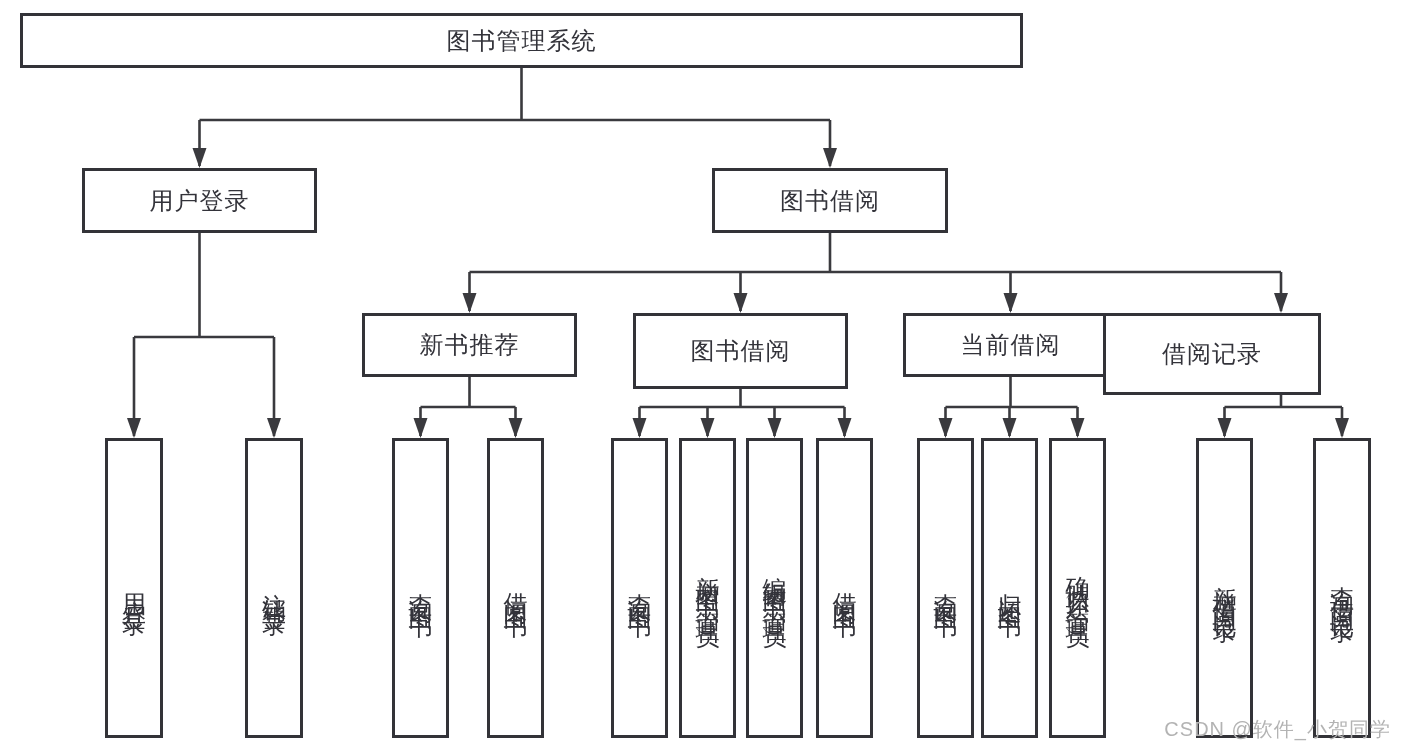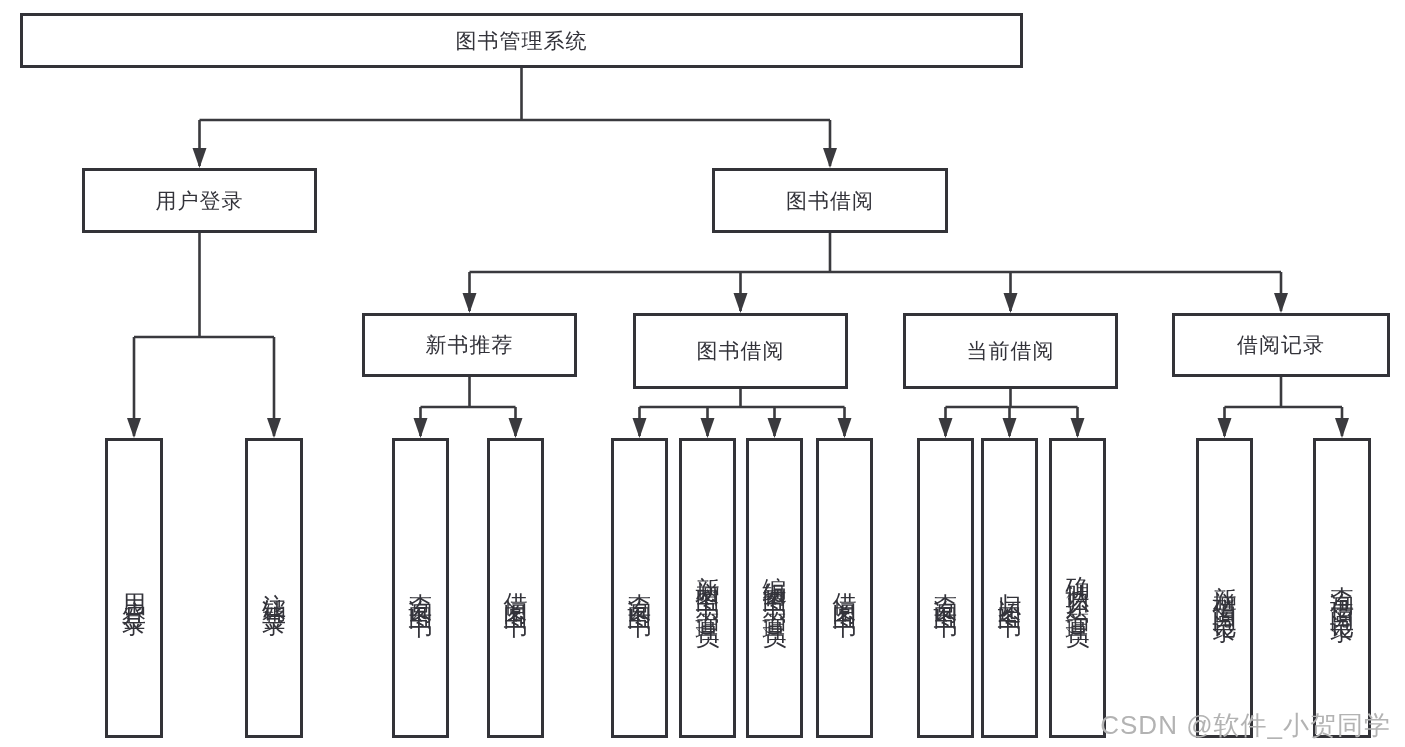--- a/index.html
+++ b/index.html
@@ -23,38 +23,38 @@
     box-sizing: border-box;
     border: 3px solid #333338;
     background: #ffffff;
     display: flex;
     align-items: center;
     justify-content: center;
     text-align: center;
     z-index: 2;
   }
   .box .lbl {
-    font-size: 21px;
+    font-size: 24px;
     letter-spacing: 1px;
     white-space: nowrap;
   }
   .box.vert {
     writing-mode: vertical-rl;
     text-orientation: mixed;
   }
   .box.vert .lbl {
     font-size: 24px;
     letter-spacing: 7px;
     white-space: nowrap;
   }
   .watermark {
     position: absolute;
     right: 14px;
     bottom: 4px;
-    font-size: 26px;
+    font-size: 20px;
     color: #b3b3b3;
     letter-spacing: 1px;
     z-index: 3;
     white-space: nowrap;
   }
 </style>
 </head>
 <body>
 
 <div class="canvas">
@@ -109,24 +109,24 @@
   <div class="box" style="left:712px; top:168px; width:236px; height:65px;">
     <span class="lbl">图书借阅</span>
   </div>
 
   <div class="box" style="left:362px; top:313px; width:215px; height:64px;">
     <span class="lbl">新书推荐</span>
   </div>
   <div class="box" style="left:633px; top:313px; width:215px; height:76px;">
     <span class="lbl">图书借阅</span>
   </div>
-  <div class="box" style="left:903px; top:313px; width:215px; height:76px;">
+  <div class="box" style="left:903px; top:313px; width:215px; height:64px;">
     <span class="lbl">当前借阅</span>
   </div>
-  <div class="box" style="left:1172px; top:313px; width:218px; height:64px;">
+  <div class="box" style="left:1103px; top:313px; width:218px; height:82px;">
     <span class="lbl">借阅记录</span>
   </div>
 
   <div class="box vert" style="left:105px; top:438px; width:58px; height:300px;">
     <span class="lbl">用户登录</span>
   </div>
   <div class="box vert" style="left:245px; top:438px; width:58px; height:300px;">
     <span class="lbl">注销登录</span>
   </div>
 

